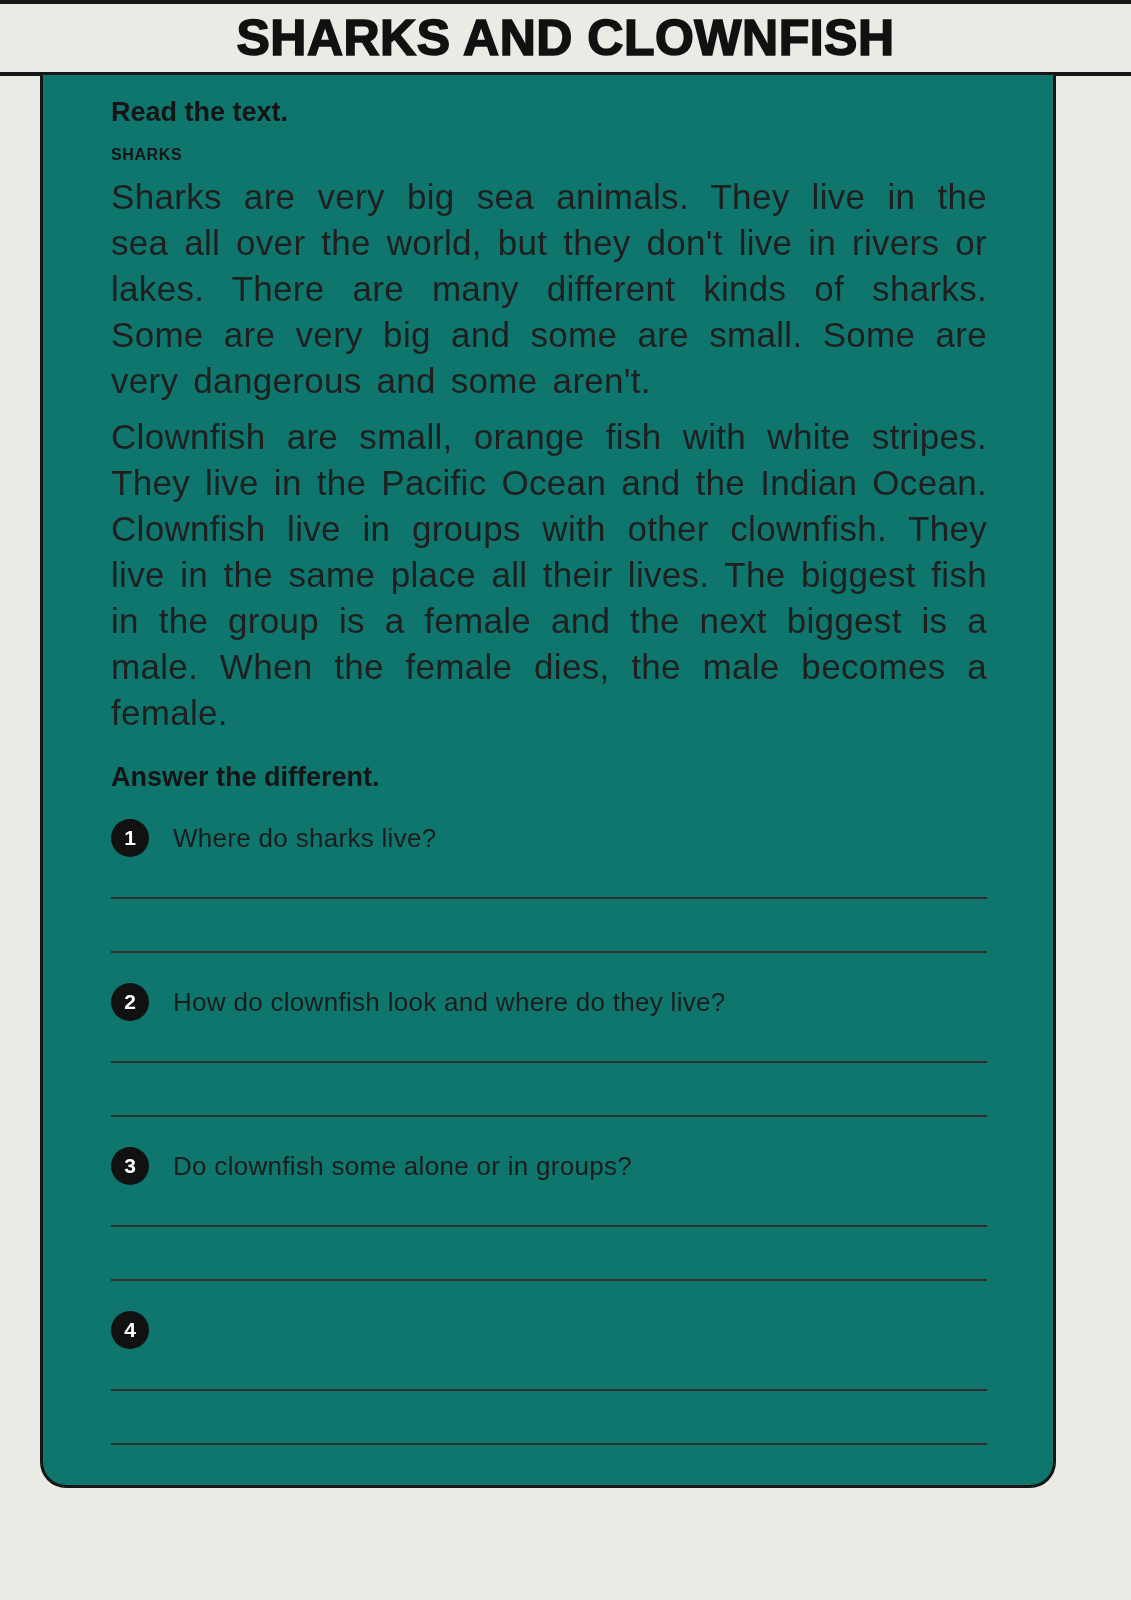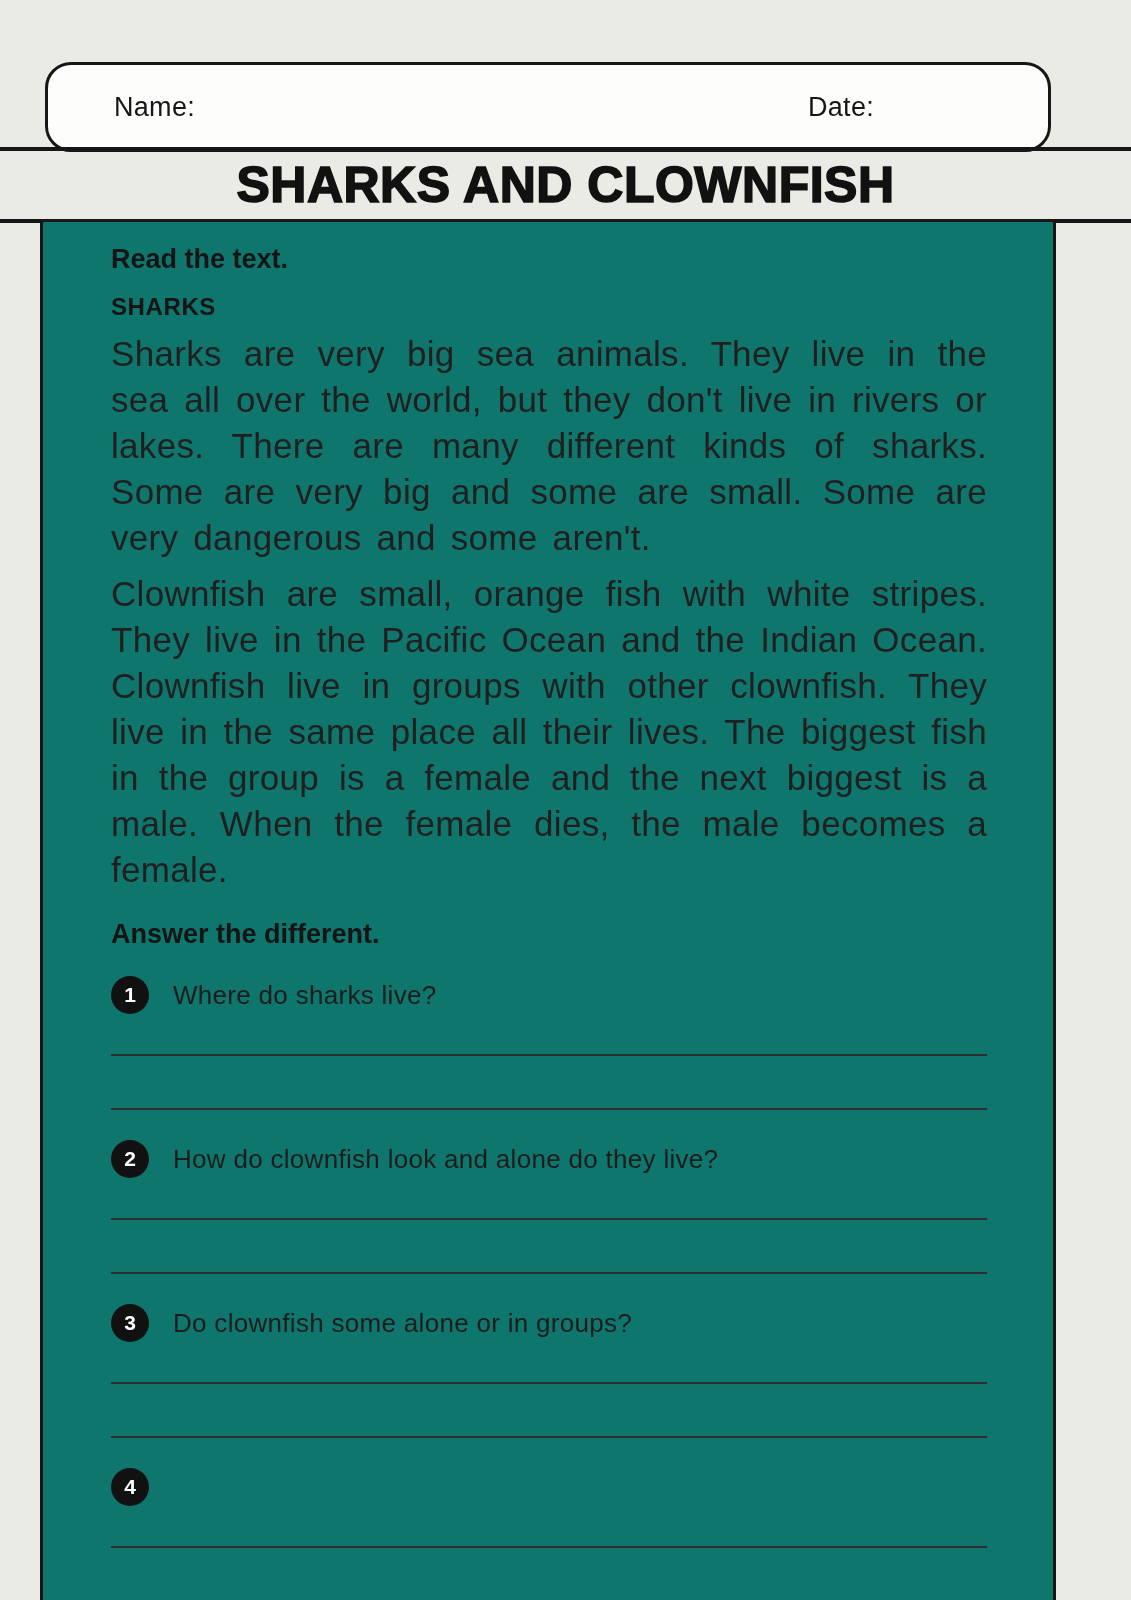--- a/index.html
+++ b/index.html
@@ -70,21 +70,21 @@
 
   .instruction {
     font-size: 27px;
     font-weight: 700;
     color: #141414;
   }
   .instruction.answer { margin-top: 26px; }
 
   .sec-heading {
     margin-top: 18px;
-    font-size: 24px;
+    font-size: 16px;
     font-weight: 700;
     letter-spacing: 0.6px;
     color: #141414;
   }
 
   .para {
     margin-top: 10px;
     font-size: 35px;
     line-height: 46px;
     color: #1f1f1f;
@@ -127,24 +127,20 @@
     border-bottom: 2px solid #2e2e2e;
     margin-top: 40px;
   }
   .answer-line + .answer-line { margin-top: 52px; }
 </style>
 </head>
 <body>
 
 <div class="page">
 
-  <div class="name-box">
-    <span class="label name">Name:</span>
-    <span class="label date">Date:</span>
-  </div>
 
   <div class="title-band">
     <h1>SHARKS AND CLOWNFISH</h1>
   </div>
 
   <div class="content-box">
 
     <p class="instruction">Read the text.</p>
 
     <h2 class="sec-heading">SHARKS</h2>
@@ -159,21 +155,21 @@
         <span class="badge">1</span>
         <span class="q-text">Where do sharks live?</span>
       </div>
       <div class="answer-line"></div>
       <div class="answer-line"></div>
     </div>
 
     <div class="question">
       <div class="q-row">
         <span class="badge">2</span>
-        <span class="q-text">How do clownfish look and alone do they live?</span>
+        <span class="q-text">How do clownfish look and where do they live?</span>
       </div>
       <div class="answer-line"></div>
       <div class="answer-line"></div>
     </div>
 
     <div class="question">
       <div class="q-row">
         <span class="badge">3</span>
         <span class="q-text">Do clownfish some alone or in groups?</span>
       </div>

